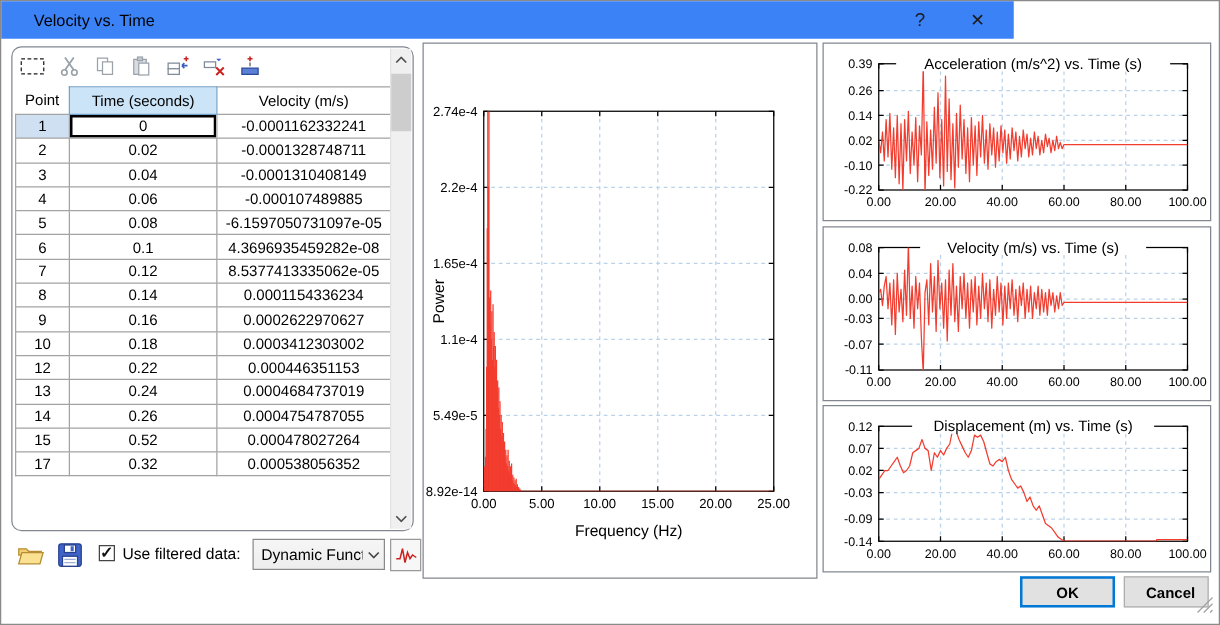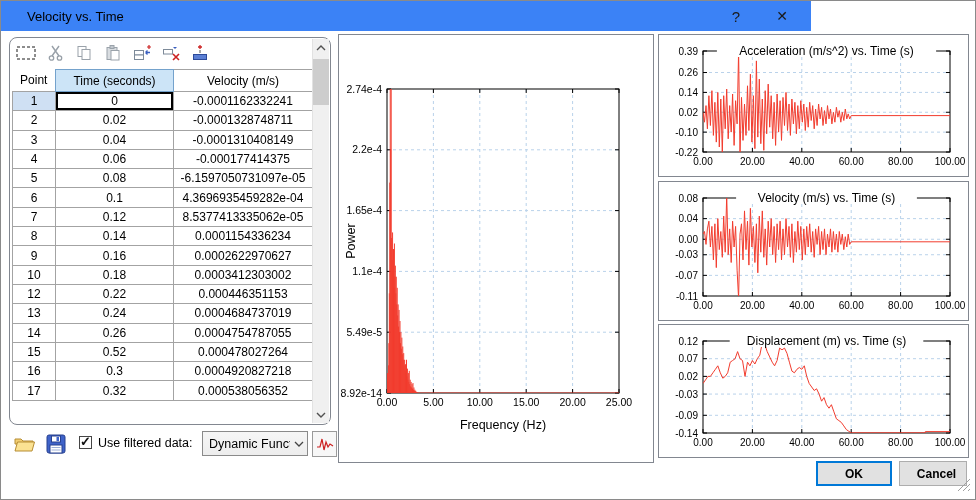--- a/index.html
+++ b/index.html
@@ -146,31 +146,31 @@
           <td>-0.0001328748711</td>
         </tr>
         <tr>
           <td class="pt">3</td>
           <td>0.04</td>
           <td>-0.0001310408149</td>
         </tr>
         <tr>
           <td class="pt">4</td>
           <td>0.06</td>
-          <td>-0.000177414375</td>
+          <td>-0.000107489885</td>
         </tr>
         <tr>
           <td class="pt">5</td>
           <td>0.08</td>
           <td>-6.1597050731097e-05</td>
         </tr>
         <tr>
           <td class="pt">6</td>
           <td>0.1</td>
-          <td>4.3696935459282e-04</td>
+          <td>4.3696935459282e-08</td>
         </tr>
         <tr>
           <td class="pt">7</td>
           <td>0.12</td>
           <td>8.5377413335062e-05</td>
         </tr>
         <tr>
           <td class="pt">8</td>
           <td>0.14</td>
           <td>0.0001154336234</td>
@@ -197,25 +197,20 @@
         </tr>
         <tr>
           <td class="pt">14</td>
           <td>0.26</td>
           <td>0.0004754787055</td>
         </tr>
         <tr>
           <td class="pt">15</td>
           <td>0.52</td>
           <td>0.000478027264</td>
-        </tr>
-        <tr>
-          <td class="pt">16</td>
-          <td>0.3</td>
-          <td>0.0004920827218</td>
         </tr>
         <tr>
           <td class="pt">17</td>
           <td>0.32</td>
           <td>0.000538056352</td>
         </tr>
       </tbody>
   </table>
 
   <div class="vscroll">

